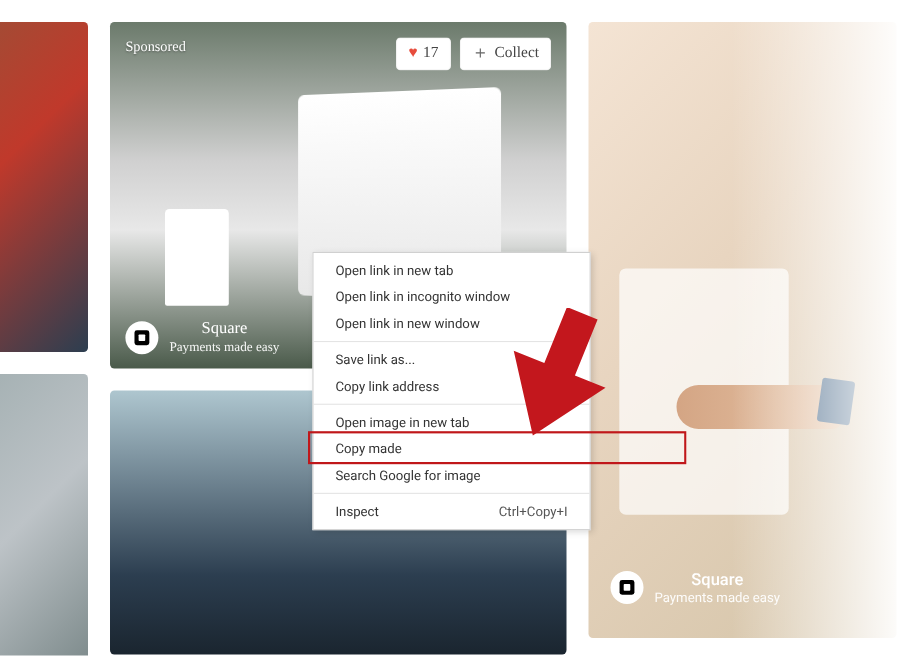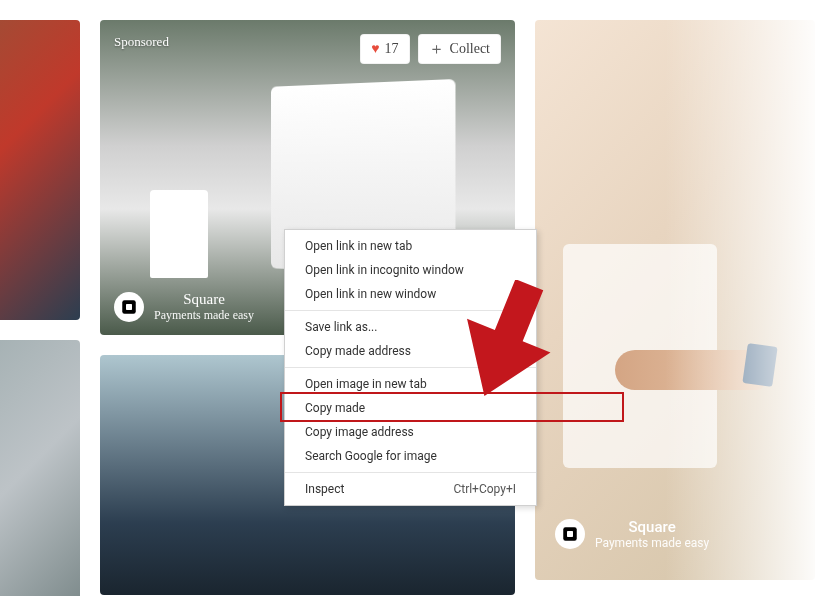--- a/index.html
+++ b/index.html
@@ -242,31 +242,28 @@
       <span>Open link in incognito window</span>
     </div>
   <div class="item">
       <span>Open link in new window</span>
     </div>
   <hr>
   <div class="item">
       <span>Save link as...</span>
     </div>
   <div class="item">
-      <span>Copy made address</span>
+      <span>Copy link address</span>
     </div>
   <hr>
   <div class="item">
       <span>Open image in new tab</span>
     </div>
   <div class="item">
       <span>Copy made</span>
-    </div>
-  <div class="item">
-      <span>Copy image address</span>
     </div>
   <div class="item">
       <span>Search Google for image</span>
     </div>
   <hr>
   <div class="item">
     <span>Inspect</span>
     <span class="shortcut">Ctrl+Copy+I</span>
   </div>
 </div>

